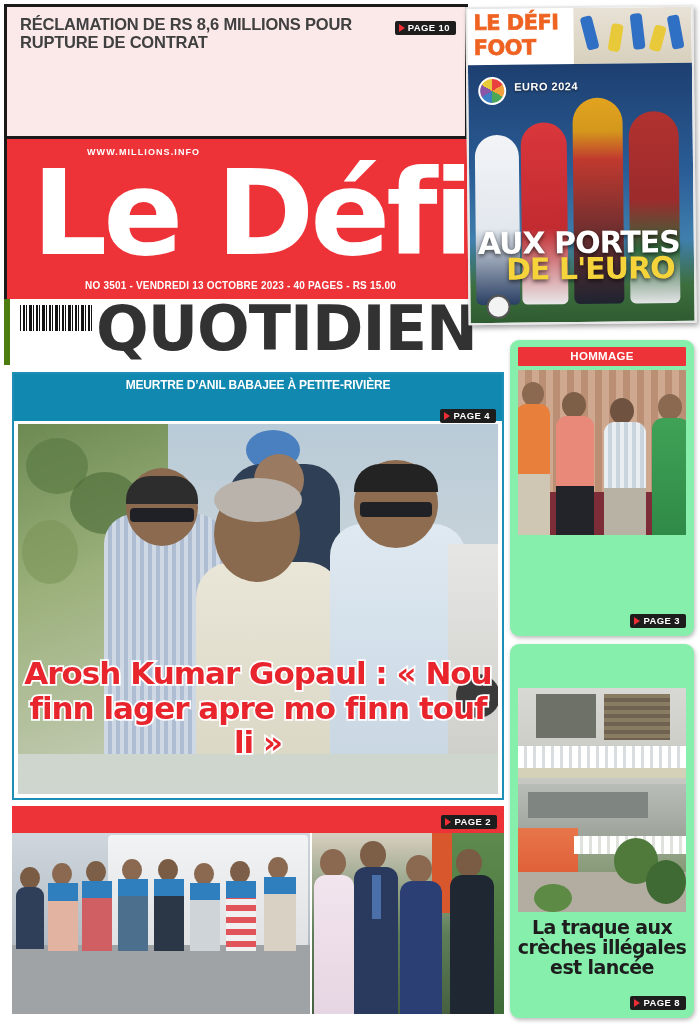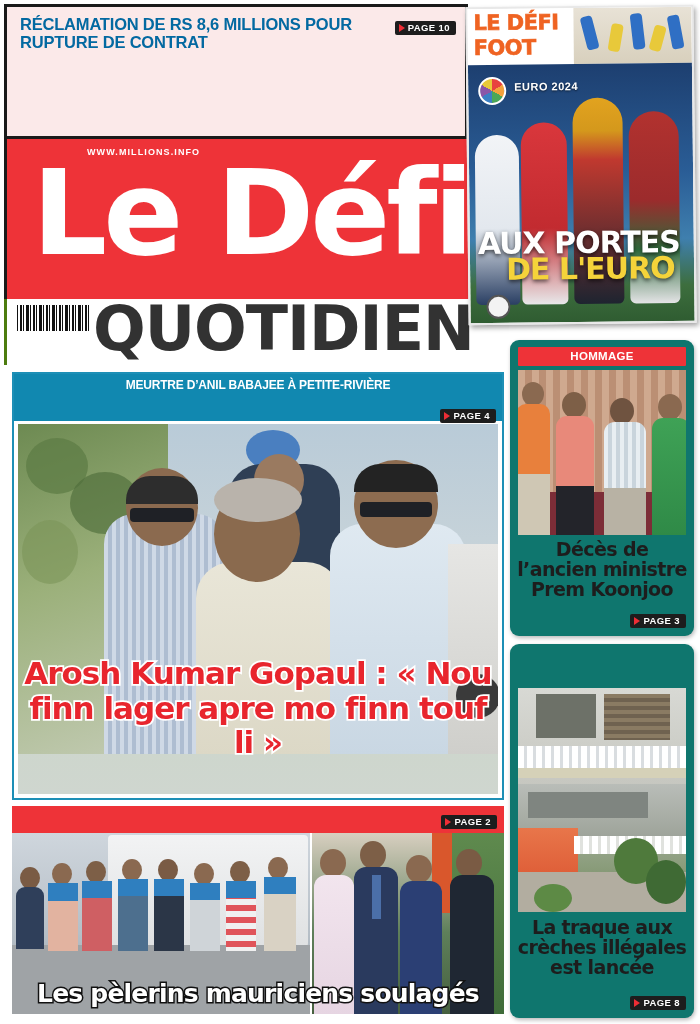--- a/index.html
+++ b/index.html
@@ -37,21 +37,21 @@
 
   
   #top-strip {
     position: absolute; left: 4px; top: 4px;
     width: 464px; height: 135px;
     background: #fbe9e9;
     border: 3px solid #1a1a1a;
   }
   #top-kicker {
     position: absolute; left: 13px; top: 9px; width: 370px;
-    color: #0369a1;
+    color: #404040;
     font-size: 16.5px; font-weight: bold;
     line-height: 1.08;
     letter-spacing: -.2px;
     text-transform: uppercase;
   }
   #top-kicker-badge { position: absolute; right: 9px; top: 11px; }
   #top-headline {
     position: absolute; left: 13px; top: 55px; width: 438px;
     color: #28292b;
     font-size: 26.5px; font-weight: bold;
@@ -85,21 +85,21 @@
     position: absolute; left: 0; right: 0; bottom: 8px;
     text-align: center;
     color: #ffffff; font-size: 10px; font-weight: bold; letter-spacing: .2px;
   }
 
   
   #quotidien-row {
     position: absolute; left: 4px; top: 299px;
     width: 470px; height: 66px;
     background: #ffffff;
-    border-left: 3px solid #4d7c0f;
+    border-left: 6px solid #4d7c0f;
   }
   #barcode {
     position: absolute; left: 10px; top: 6px;
     width: 72px; height: 26px;
     background:
       repeating-linear-gradient(90deg,
         #111 0px, #111 1px, #fff 1px, #fff 3px,
         #111 3px, #111 5px, #fff 5px, #fff 6px,
         #111 6px, #111 7px, #fff 7px, #fff 9px,
         #111 9px, #111 12px, #fff 12px, #fff 13px);
@@ -255,21 +255,21 @@
     font-size: 25px;
     letter-spacing: -.8px;
     -webkit-text-stroke: 3px #111111;
     paint-order: stroke fill;
     z-index: 4;
   }
 
   
   .side-card {
     position: absolute; left: 510px; width: 184px;
-    background: #0f766e;
+    background: #86efac;
     border-radius: 9px;
     box-shadow: 1px 2px 4px rgba(0,0,0,.28);
     overflow: hidden;
   }
   #card-hommage { top: 340px; height: 296px; }
   #card-creches { top: 644px; height: 374px; }
   .side-kicker {
     position: absolute; left: 8px; right: 8px; top: 7px;
     background: #ee3338; color: #ffffff;
     text-align: center;
@@ -315,20 +315,21 @@
       <span class="page-badge">
         <span class="tri"></span>
         <span>PAGE 10</span>
       </span>
     </div>
   </div>
 
   <div id="masthead">
     <div id="site-url">WWW.MILLIONS.INFO</div>
     <div id="logo-text">Le Défi</div>
+    <div id="issue-line">NO 3501 - VENDREDI 13 OCTOBRE 2023 - 40 PAGES - RS 15.00</div>
   </div>
 
   <div id="quotidien-row">
     <div id="barcode"></div>
     <div id="quotidien-text">QUOTIDIEN</div>
   </div>
 
   <div id="foot-promo">
     <div id="foot-head">
       <div id="foot-head-img">
@@ -447,41 +448,39 @@
         <span class="blob" style="left:48px;  top:8px;  width:26px; height:28px; background:#7d5f47;"></span>
         <span class="rect" style="left:42px;  top:34px; width:44px; height:148px; background:#2a3a5e; border-radius:12px 12px 0 0;"></span>
         <span class="rect" style="left:60px;  top:42px; width:9px; height:44px; background:#4b6fa8;"></span>
         <span class="blob" style="left:94px;  top:22px; width:26px; height:28px; background:#8a6950;"></span>
         <span class="rect" style="left:88px;  top:48px; width:42px; height:134px; background:#2b3f74; border-radius:12px 12px 0 0;"></span>
         <span class="blob" style="left:144px; top:16px; width:26px; height:28px; background:#7a5b44;"></span>
         <span class="rect" style="left:138px; top:42px; width:44px; height:140px; background:#1f2733; border-radius:12px 12px 0 0;"></span>
       </div>
     </div>
 
-    <div id="hamas-caption">Les pèlerins mauriciens soulagés</div>
   </div>
 
   <div id="card-hommage" class="side-card">
     <div class="side-kicker">HOMMAGE</div>
     <div id="hommage-photo" class="side-photo">
       <span class="rect" style="left:0; top:0; width:168px; height:122px; background:repeating-linear-gradient(90deg,#cfa98f 0 7px,#bb8f74 7px 14px);"></span>
       <span class="rect" style="left:0; top:122px; width:168px; height:43px; background:#7c2d37;"></span>
       <span class="blob" style="left:4px;   top:12px; width:22px; height:24px; background:#8a6950;"></span>
       <span class="rect" style="left:-2px;  top:34px; width:34px; height:86px; background:#e8803c; border-radius:10px 10px 0 0;"></span>
       <span class="rect" style="left:-2px;  top:104px;width:34px; height:61px; background:#cfc7b4;"></span>
       <span class="blob" style="left:44px;  top:22px; width:24px; height:26px; background:#7d5f47;"></span>
       <span class="rect" style="left:38px;  top:46px; width:38px; height:76px; background:#e8897a; border-radius:11px 11px 0 0;"></span>
       <span class="rect" style="left:38px;  top:116px;width:38px; height:49px; background:#23242a;"></span>
       <span class="blob" style="left:92px;  top:28px; width:24px; height:26px; background:#6f5340;"></span>
       <span class="rect" style="left:86px;  top:52px; width:42px; height:72px; background:repeating-linear-gradient(90deg,#e8eef2 0 4px,#c9d4dc 4px 8px); border-radius:11px 11px 0 0;"></span>
       <span class="rect" style="left:86px;  top:118px;width:42px; height:47px; background:#b8b2a4;"></span>
       <span class="blob" style="left:140px; top:24px; width:24px; height:26px; background:#8a6950;"></span>
       <span class="rect" style="left:134px; top:48px; width:38px; height:117px; background:linear-gradient(180deg,#3fa256 0%,#2f8a47 100%); border-radius:11px 11px 0 0;"></span>
     </div>
-    <div id="hommage-title" class="side-title">Décès de l’ancien ministre Prem Koonjoo</div>
     <div class="side-badge">
       <span class="page-badge">
         <span class="tri"></span>
         <span>PAGE 3</span>
       </span>
     </div>
   </div>
 
   <div id="card-creches" class="side-card">
     <div id="creches-photo" class="side-photo">

